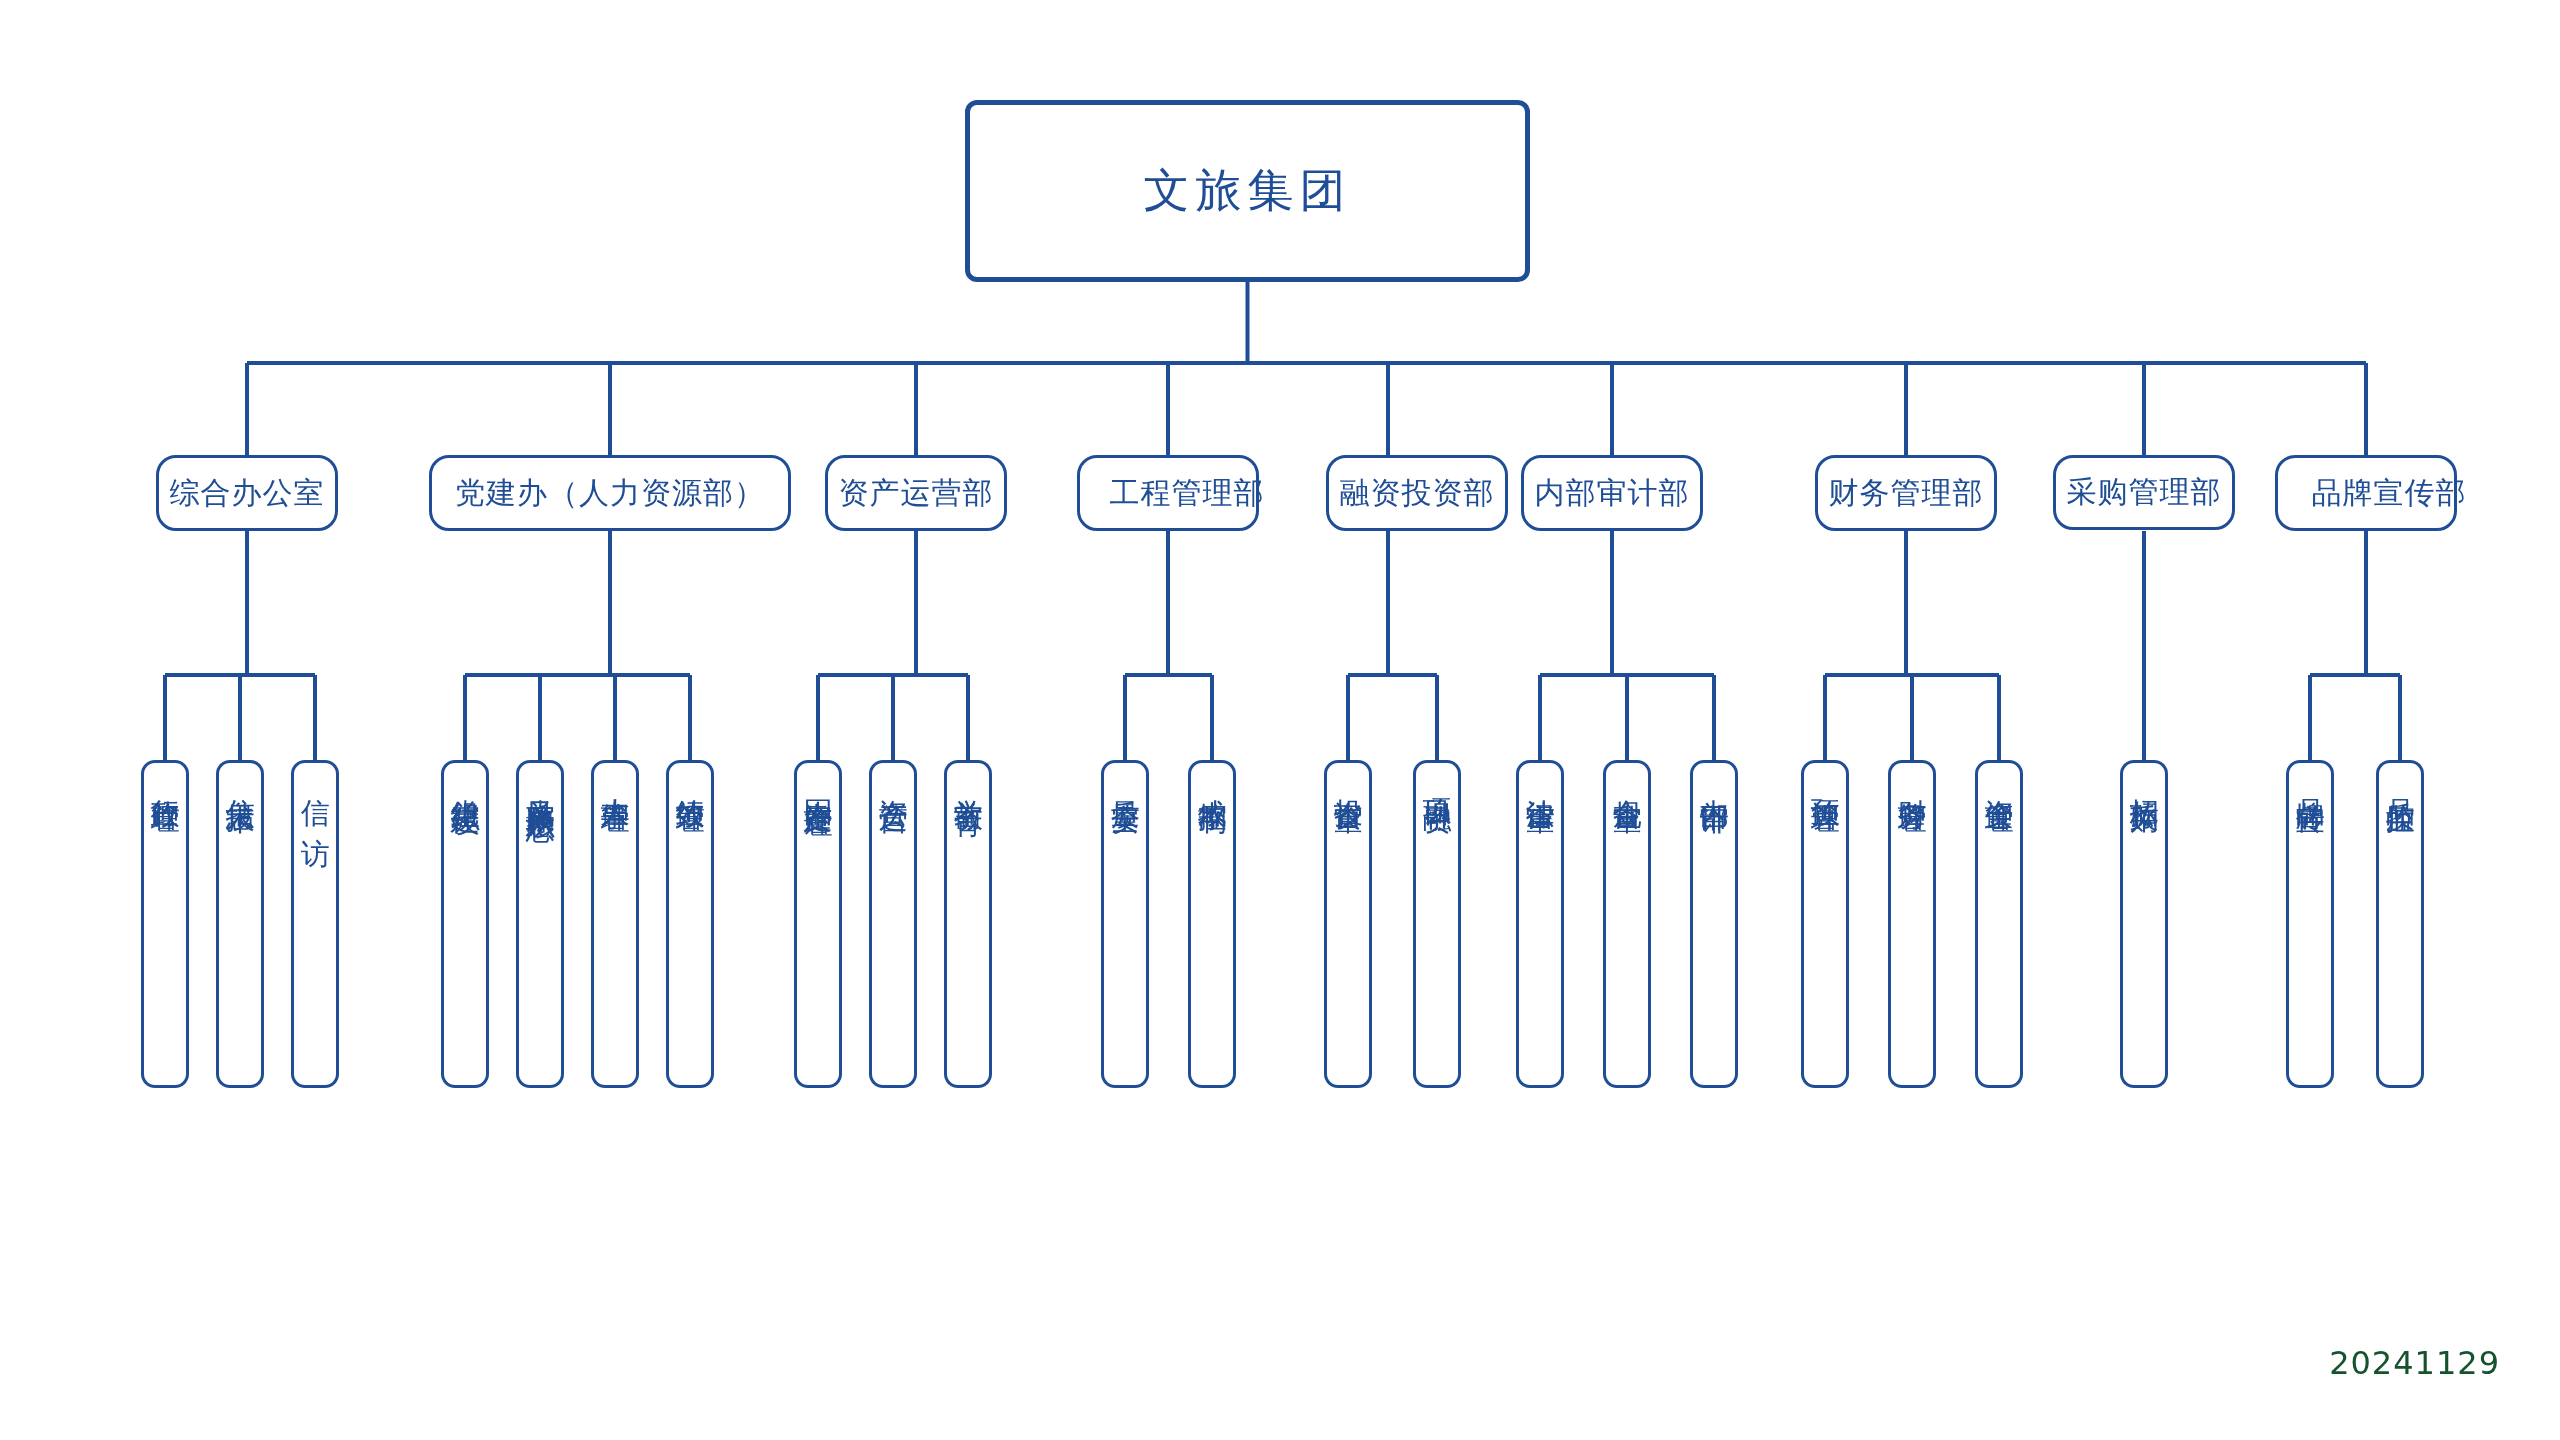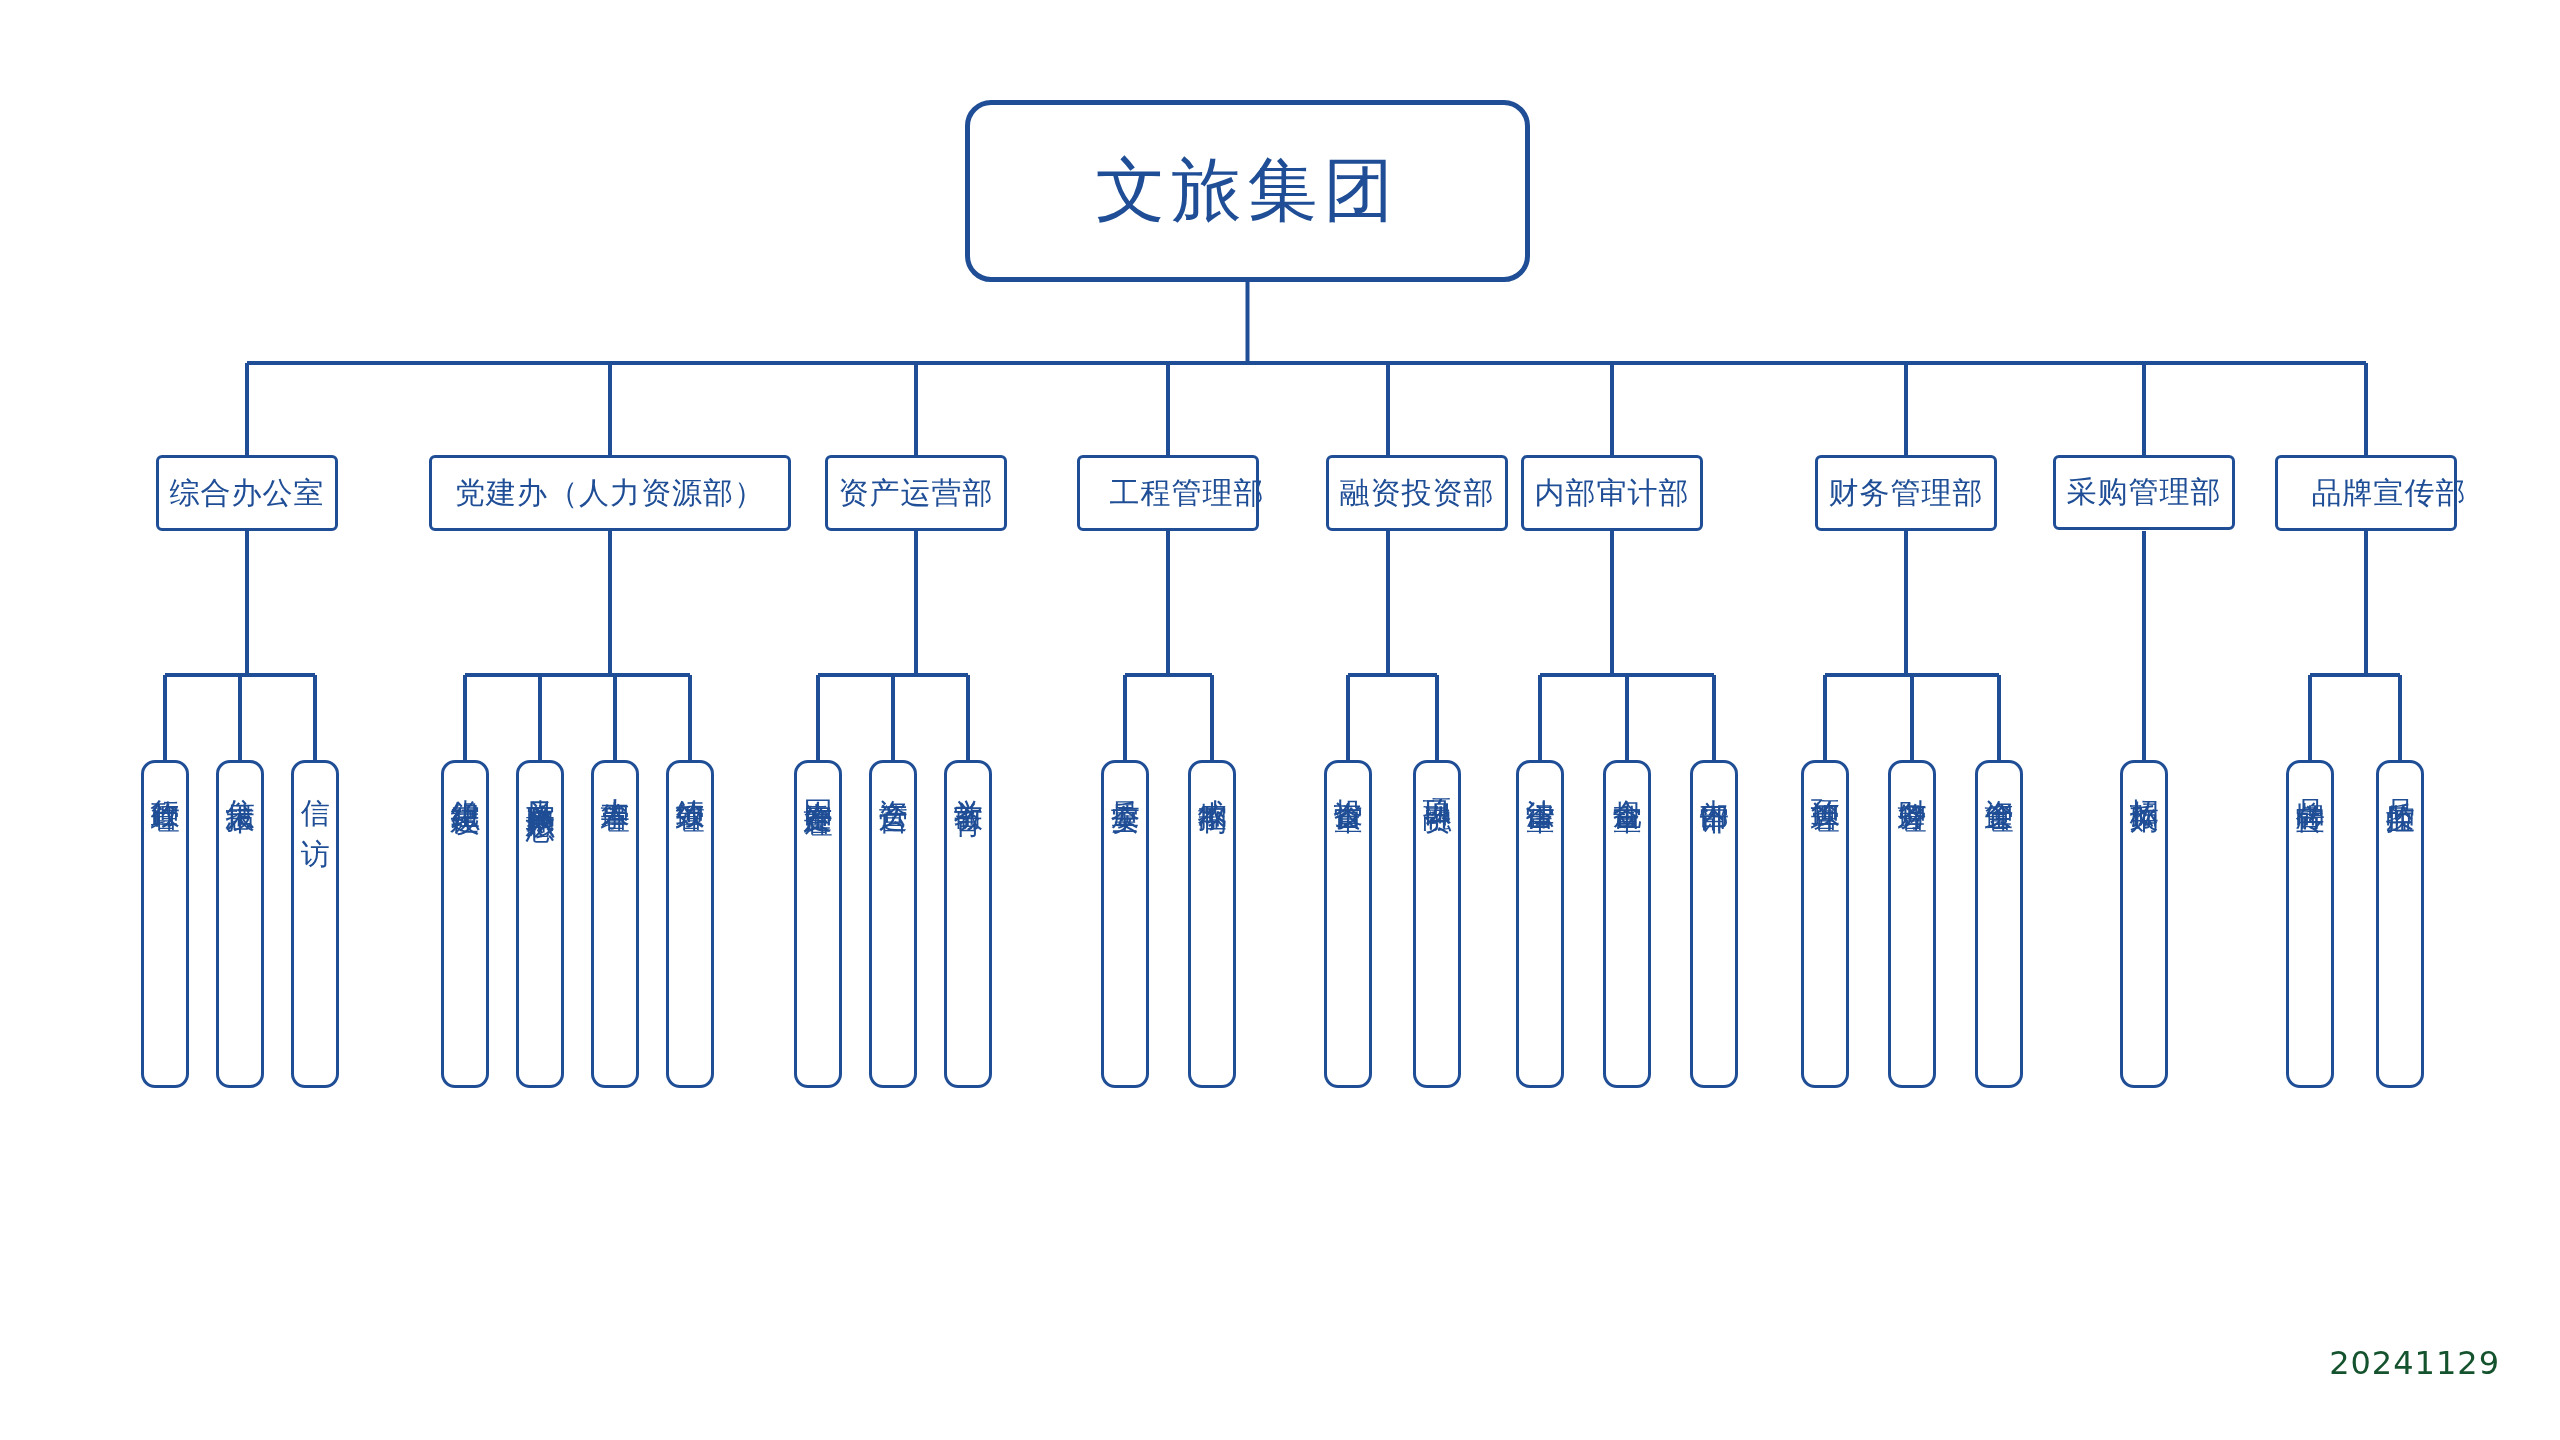--- a/index.html
+++ b/index.html
@@ -17,27 +17,27 @@
     position:absolute;
     box-sizing:border-box;
     border:3.5px solid #1F4E96;
     background:#ffffff;
     color:#1F4E96;
     display:flex;
     align-items:center;
     justify-content:center;
   }
   .root{
-    border-radius:26px;
+    border-radius:12px;
     border-width:5px;
-    font-size:70px;
+    font-size:46px;
     letter-spacing:6px;
   }
   .dept{
-    border-radius:6px;
+    border-radius:20px;
     font-size:30px;
     letter-spacing:1px;
     white-space:nowrap;
   }
   .leaf{
     border-radius:14px;
     align-items:flex-start;
     justify-content:center;
     padding-top:13px;
   }

